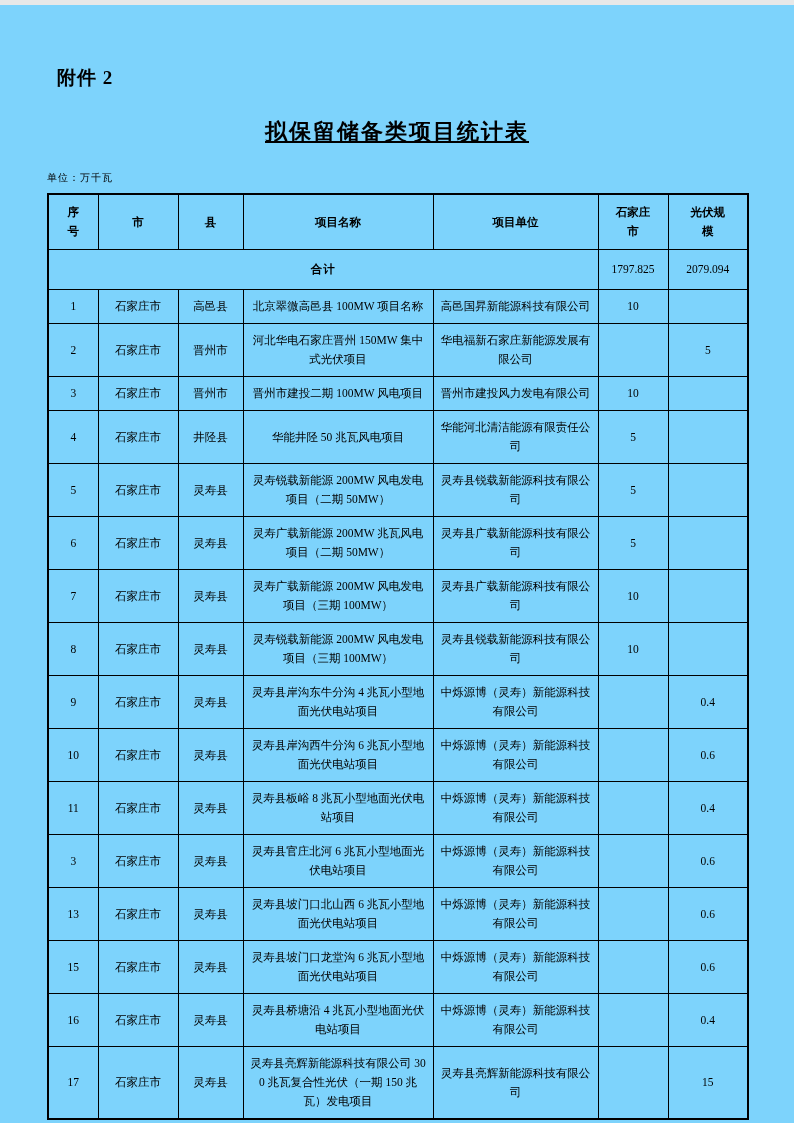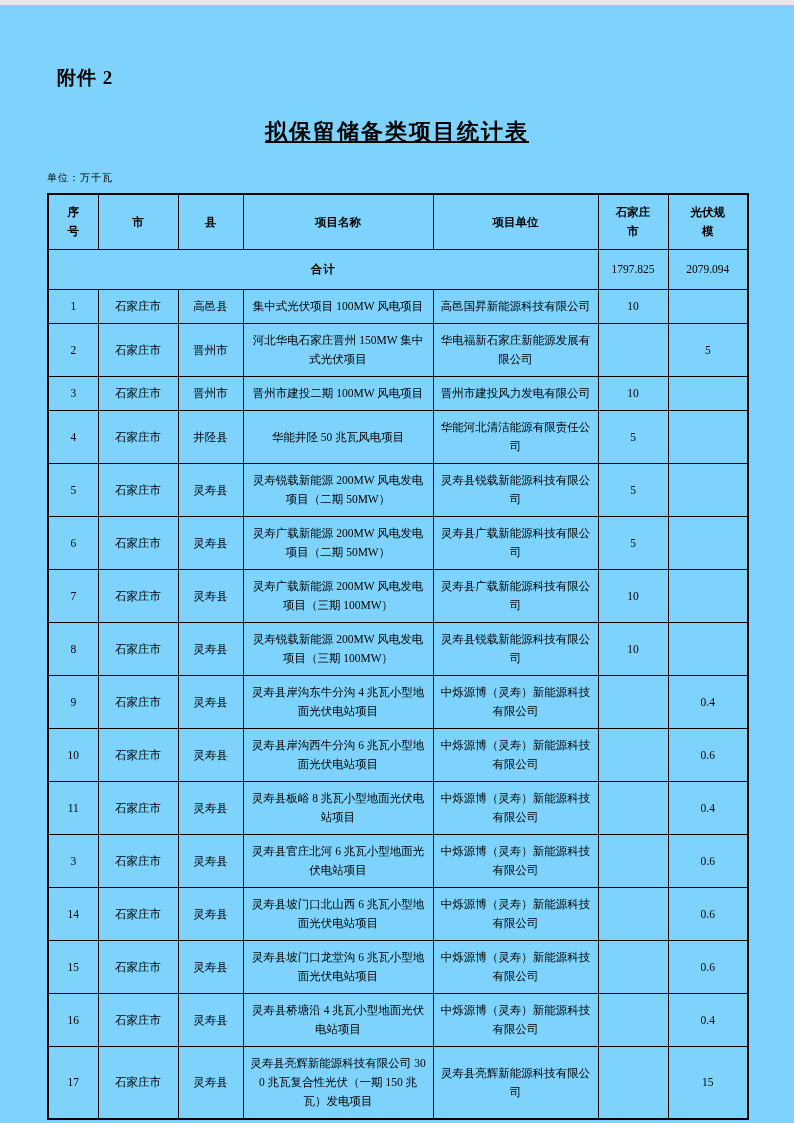--- a/index.html
+++ b/index.html
@@ -111,21 +111,21 @@
       <tbody>
           <tr class="total-row">
             <td colspan="5" class="total-label">合计</td>
             <td class="num">1797.825</td>
             <td class="num">2079.094</td>
           </tr>
           <tr>
             <td class="num">1</td>
             <td>石家庄市</td>
             <td>高邑县</td>
-            <td class="cell-left">集中式光伏项目 100MW 风电项目</td>
+            <td class="cell-left">北京翠微高邑县 100MW 项目名称</td>
             <td class="cell-left">高邑国昇新能源科技有限公司</td>
             <td class="num">10</td>
             <td class="num"></td>
           </tr>
           <tr>
             <td class="num">2</td>
             <td>石家庄市</td>
             <td>晋州市</td>
             <td class="cell-left">河北华电石家庄晋州 150MW 集中式光伏项目</td>
             <td class="cell-left">华电福新石家庄新能源发展有限公司</td>
@@ -156,21 +156,21 @@
             <td>灵寿县</td>
             <td class="cell-left">灵寿锐载新能源 200MW 风电发电项目（二期 50MW）</td>
             <td class="cell-left">灵寿县锐载新能源科技有限公司</td>
             <td class="num">5</td>
             <td class="num"></td>
           </tr>
           <tr>
             <td class="num">6</td>
             <td>石家庄市</td>
             <td>灵寿县</td>
-            <td class="cell-left">灵寿广载新能源 200MW 风电发电项目（二期 50MW）</td>
+            <td class="cell-left">灵寿广载新能源 200MW 兆瓦风电项目（二期 50MW）</td>
             <td class="cell-left">灵寿县广载新能源科技有限公司</td>
             <td class="num">5</td>
             <td class="num"></td>
           </tr>
           <tr>
             <td class="num">7</td>
             <td>石家庄市</td>
             <td>灵寿县</td>
             <td class="cell-left">灵寿广载新能源 200MW 风电发电项目（三期 100MW）</td>
             <td class="cell-left">灵寿县广载新能源科技有限公司</td>
@@ -216,21 +216,21 @@
           <tr>
             <td class="num">3</td>
             <td>石家庄市</td>
             <td>灵寿县</td>
             <td class="cell-left">灵寿县官庄北河 6 兆瓦小型地面光伏电站项目</td>
             <td class="cell-left">中烁源博（灵寿）新能源科技有限公司</td>
             <td class="num"></td>
             <td class="num">0.6</td>
           </tr>
           <tr>
-            <td class="num">14</td>
+            <td class="num">13</td>
             <td>石家庄市</td>
             <td>灵寿县</td>
             <td class="cell-left">灵寿县坡门口北山西 6 兆瓦小型地面光伏电站项目</td>
             <td class="cell-left">中烁源博（灵寿）新能源科技有限公司</td>
             <td class="num"></td>
             <td class="num">0.6</td>
           </tr>
           <tr>
             <td class="num">15</td>
             <td>石家庄市</td>

